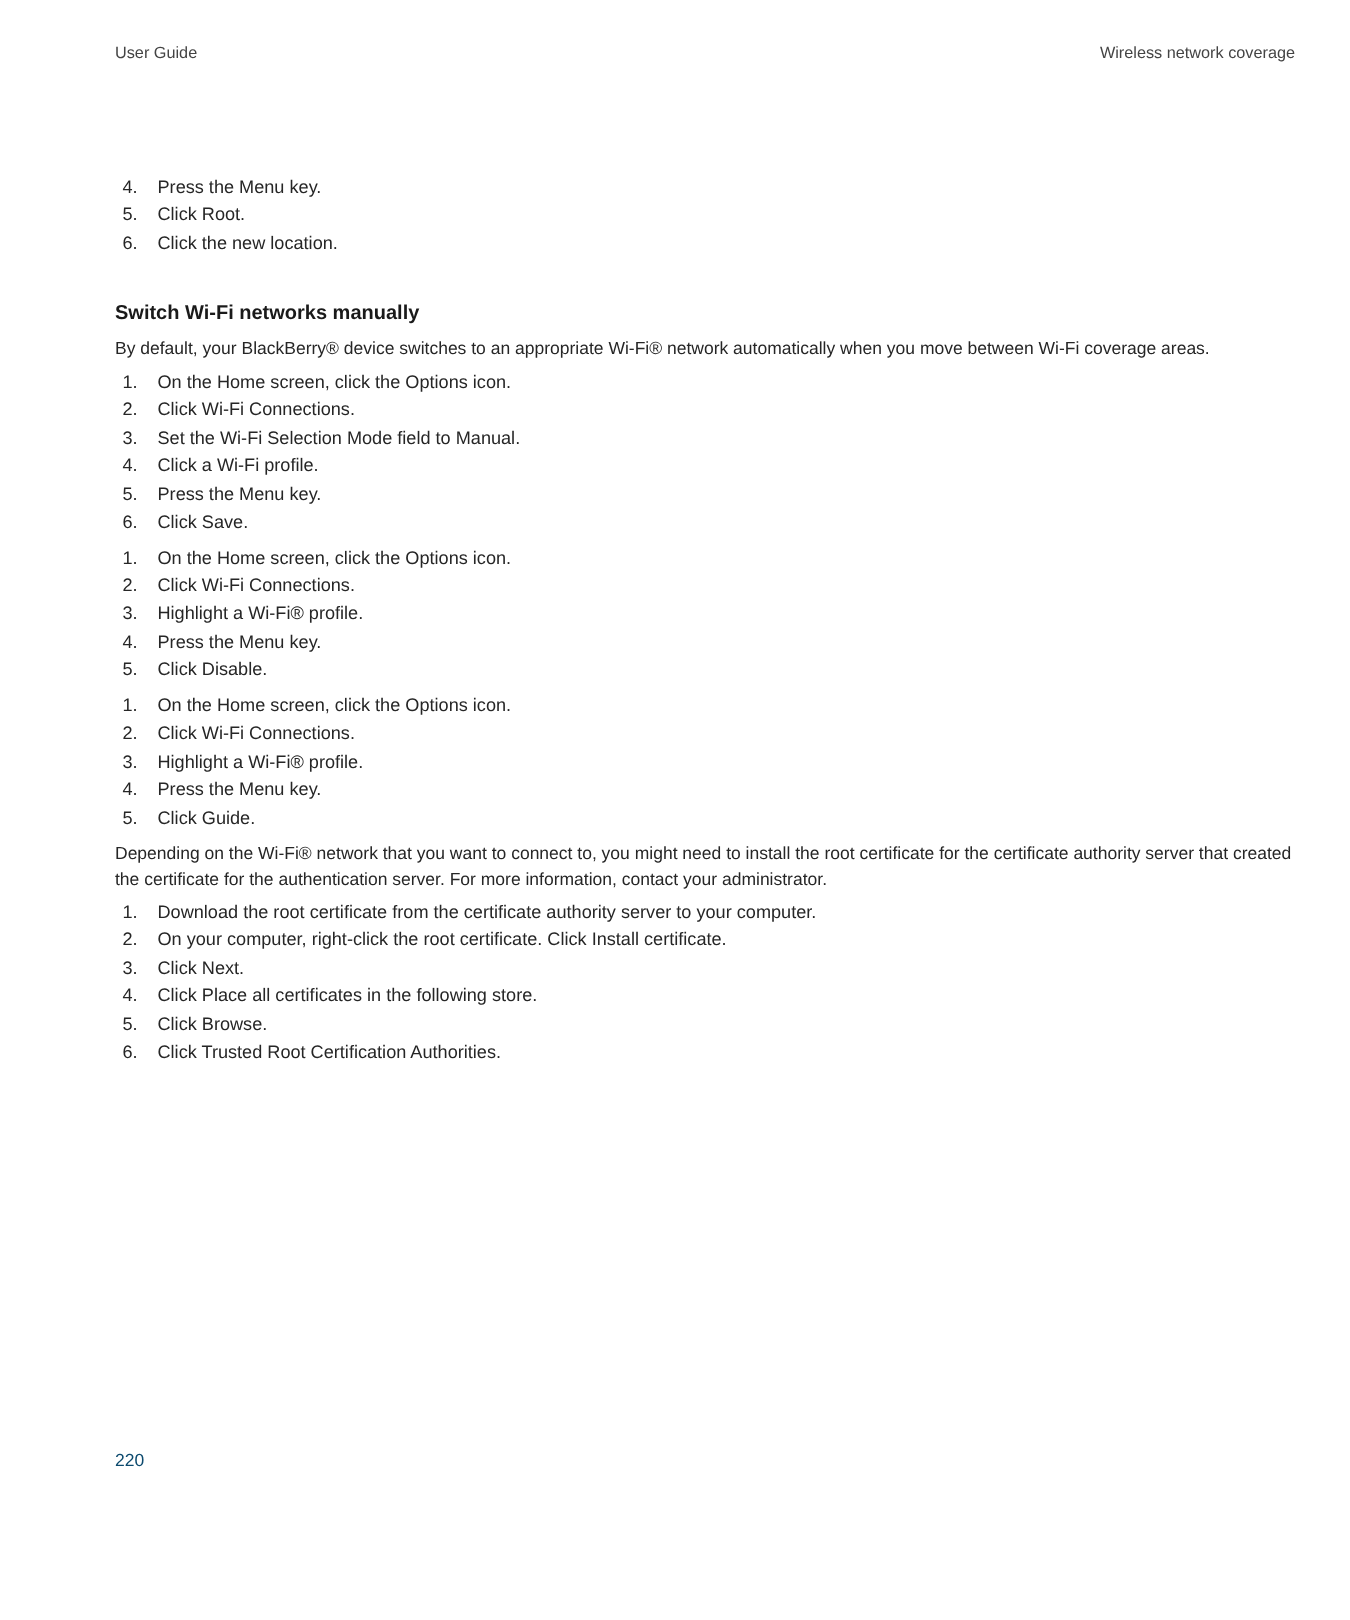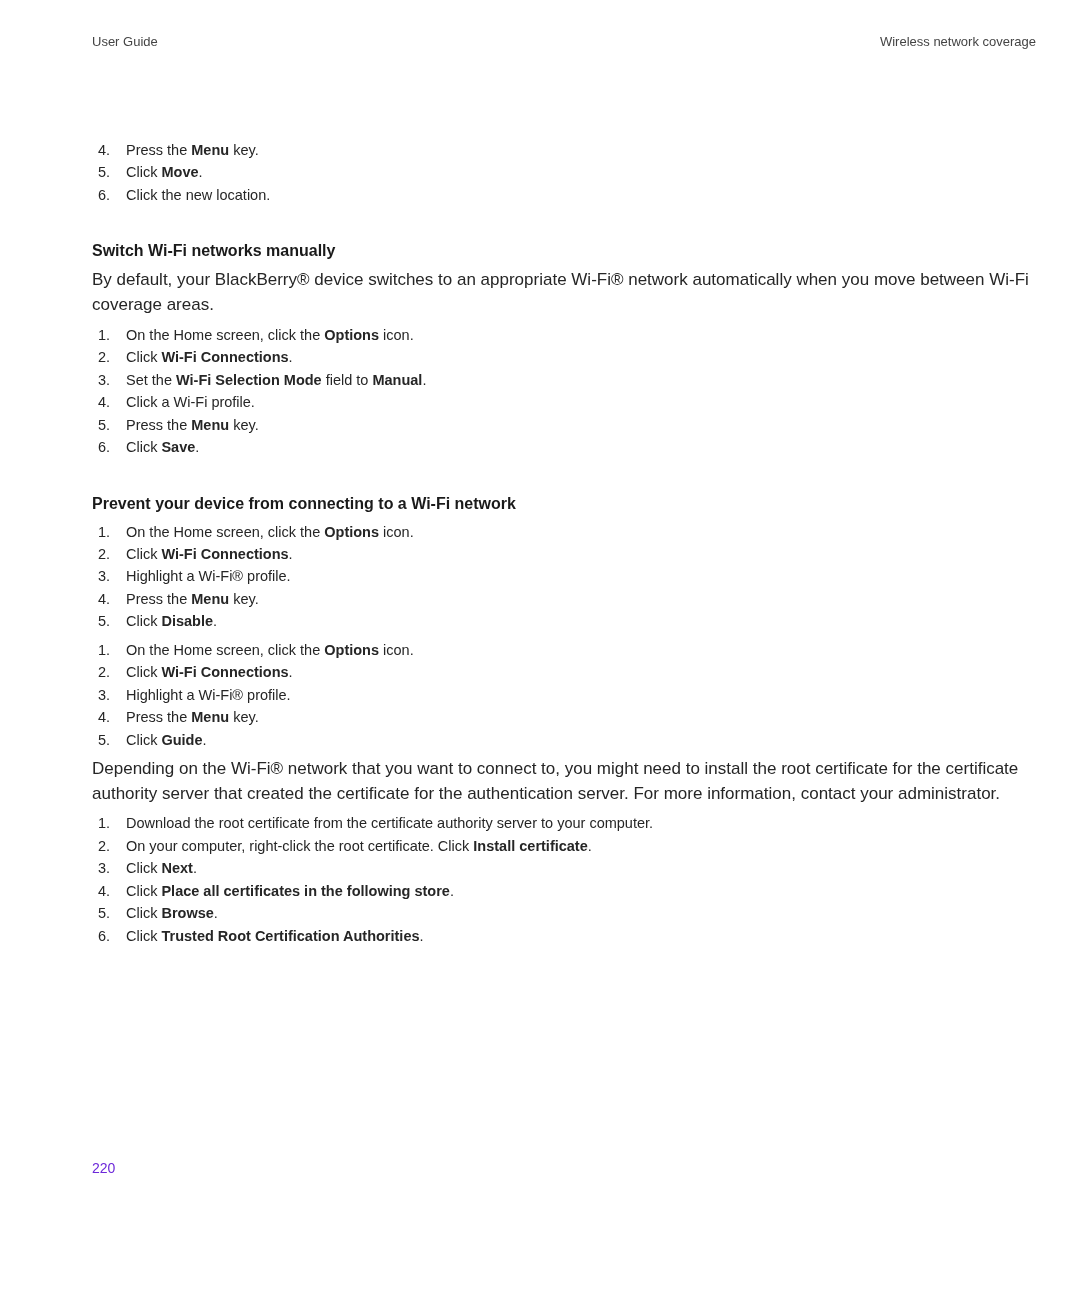--- a/index.html
+++ b/index.html
@@ -25,21 +25,21 @@
     color: #444;
     margin-bottom: 90px;
   }
   h2.section {
     font-size: 16px;
     font-weight: 700;
     margin: 36px 0 8px 0;
     color: #1a1a1a;
   }
   p.body {
-    font-size: 17px;
+    font-size: 14px;
     line-height: 1.45;
     margin: 4px 0 6px 0;
     color: #262626;
   }
   ol.steps {
     list-style: none;
     padding: 0;
     margin: 2px 0 6px 0;
     counter-reset: none;
   }
@@ -49,57 +49,56 @@
     padding-left: 34px;
     position: relative;
     margin: 0;
     color: #262626;
   }
   ol.steps li .num {
     position: absolute;
     left: 6px;
     top: 0;
   }
-  .b { font-weight: 700; }
+  .b { font-weight: 400; }
   .pagenum {
     position: absolute;
     left: 68px;
     bottom: 120px;
     font-size: 14px;
-    color: #6d28d9;
+    color: #0c4a6e;
   }
 </style>
 </head>
 <body>
 
 <div class="page">
 
   <div class="hdr">
     <span>User Guide</span>
     <span>Wireless network coverage</span>
   </div>
 
   <ol class="steps">
       <li><span class="num">4.</span>Press the <span class="b">Menu</span> key.</li>
-      <li><span class="num">5.</span>Click <span class="b">Move</span>.</li>
+      <li><span class="num">5.</span>Click <span class="b">Root</span>.</li>
       <li><span class="num">6.</span>Click the new location.</li>
     </ol>
 
   <h2 class="section">Switch Wi-Fi networks manually</h2>
   <p class="body">By default, your BlackBerry® device switches to an appropriate Wi-Fi® network automatically when you move between Wi-Fi coverage areas.</p>
   <ol class="steps">
       <li><span class="num">1.</span>On the Home screen, click the <span class="b">Options</span> icon.</li>
       <li><span class="num">2.</span>Click <span class="b">Wi-Fi Connections</span>.</li>
       <li><span class="num">3.</span>Set the <span class="b">Wi-Fi Selection Mode</span> field to <span class="b">Manual</span>.</li>
       <li><span class="num">4.</span>Click a Wi-Fi profile.</li>
       <li><span class="num">5.</span>Press the <span class="b">Menu</span> key.</li>
       <li><span class="num">6.</span>Click <span class="b">Save</span>.</li>
     </ol>
 
-  <h2 class="section">Prevent your device from connecting to a Wi-Fi network</h2>
   <ol class="steps">
       <li><span class="num">1.</span>On the Home screen, click the <span class="b">Options</span> icon.</li>
       <li><span class="num">2.</span>Click <span class="b">Wi-Fi Connections</span>.</li>
       <li><span class="num">3.</span>Highlight a Wi-Fi® profile.</li>
       <li><span class="num">4.</span>Press the <span class="b">Menu</span> key.</li>
       <li><span class="num">5.</span>Click <span class="b">Disable</span>.</li>
     </ol>
 
   <ol class="steps">
       <li><span class="num">1.</span>On the Home screen, click the <span class="b">Options</span> icon.</li>

